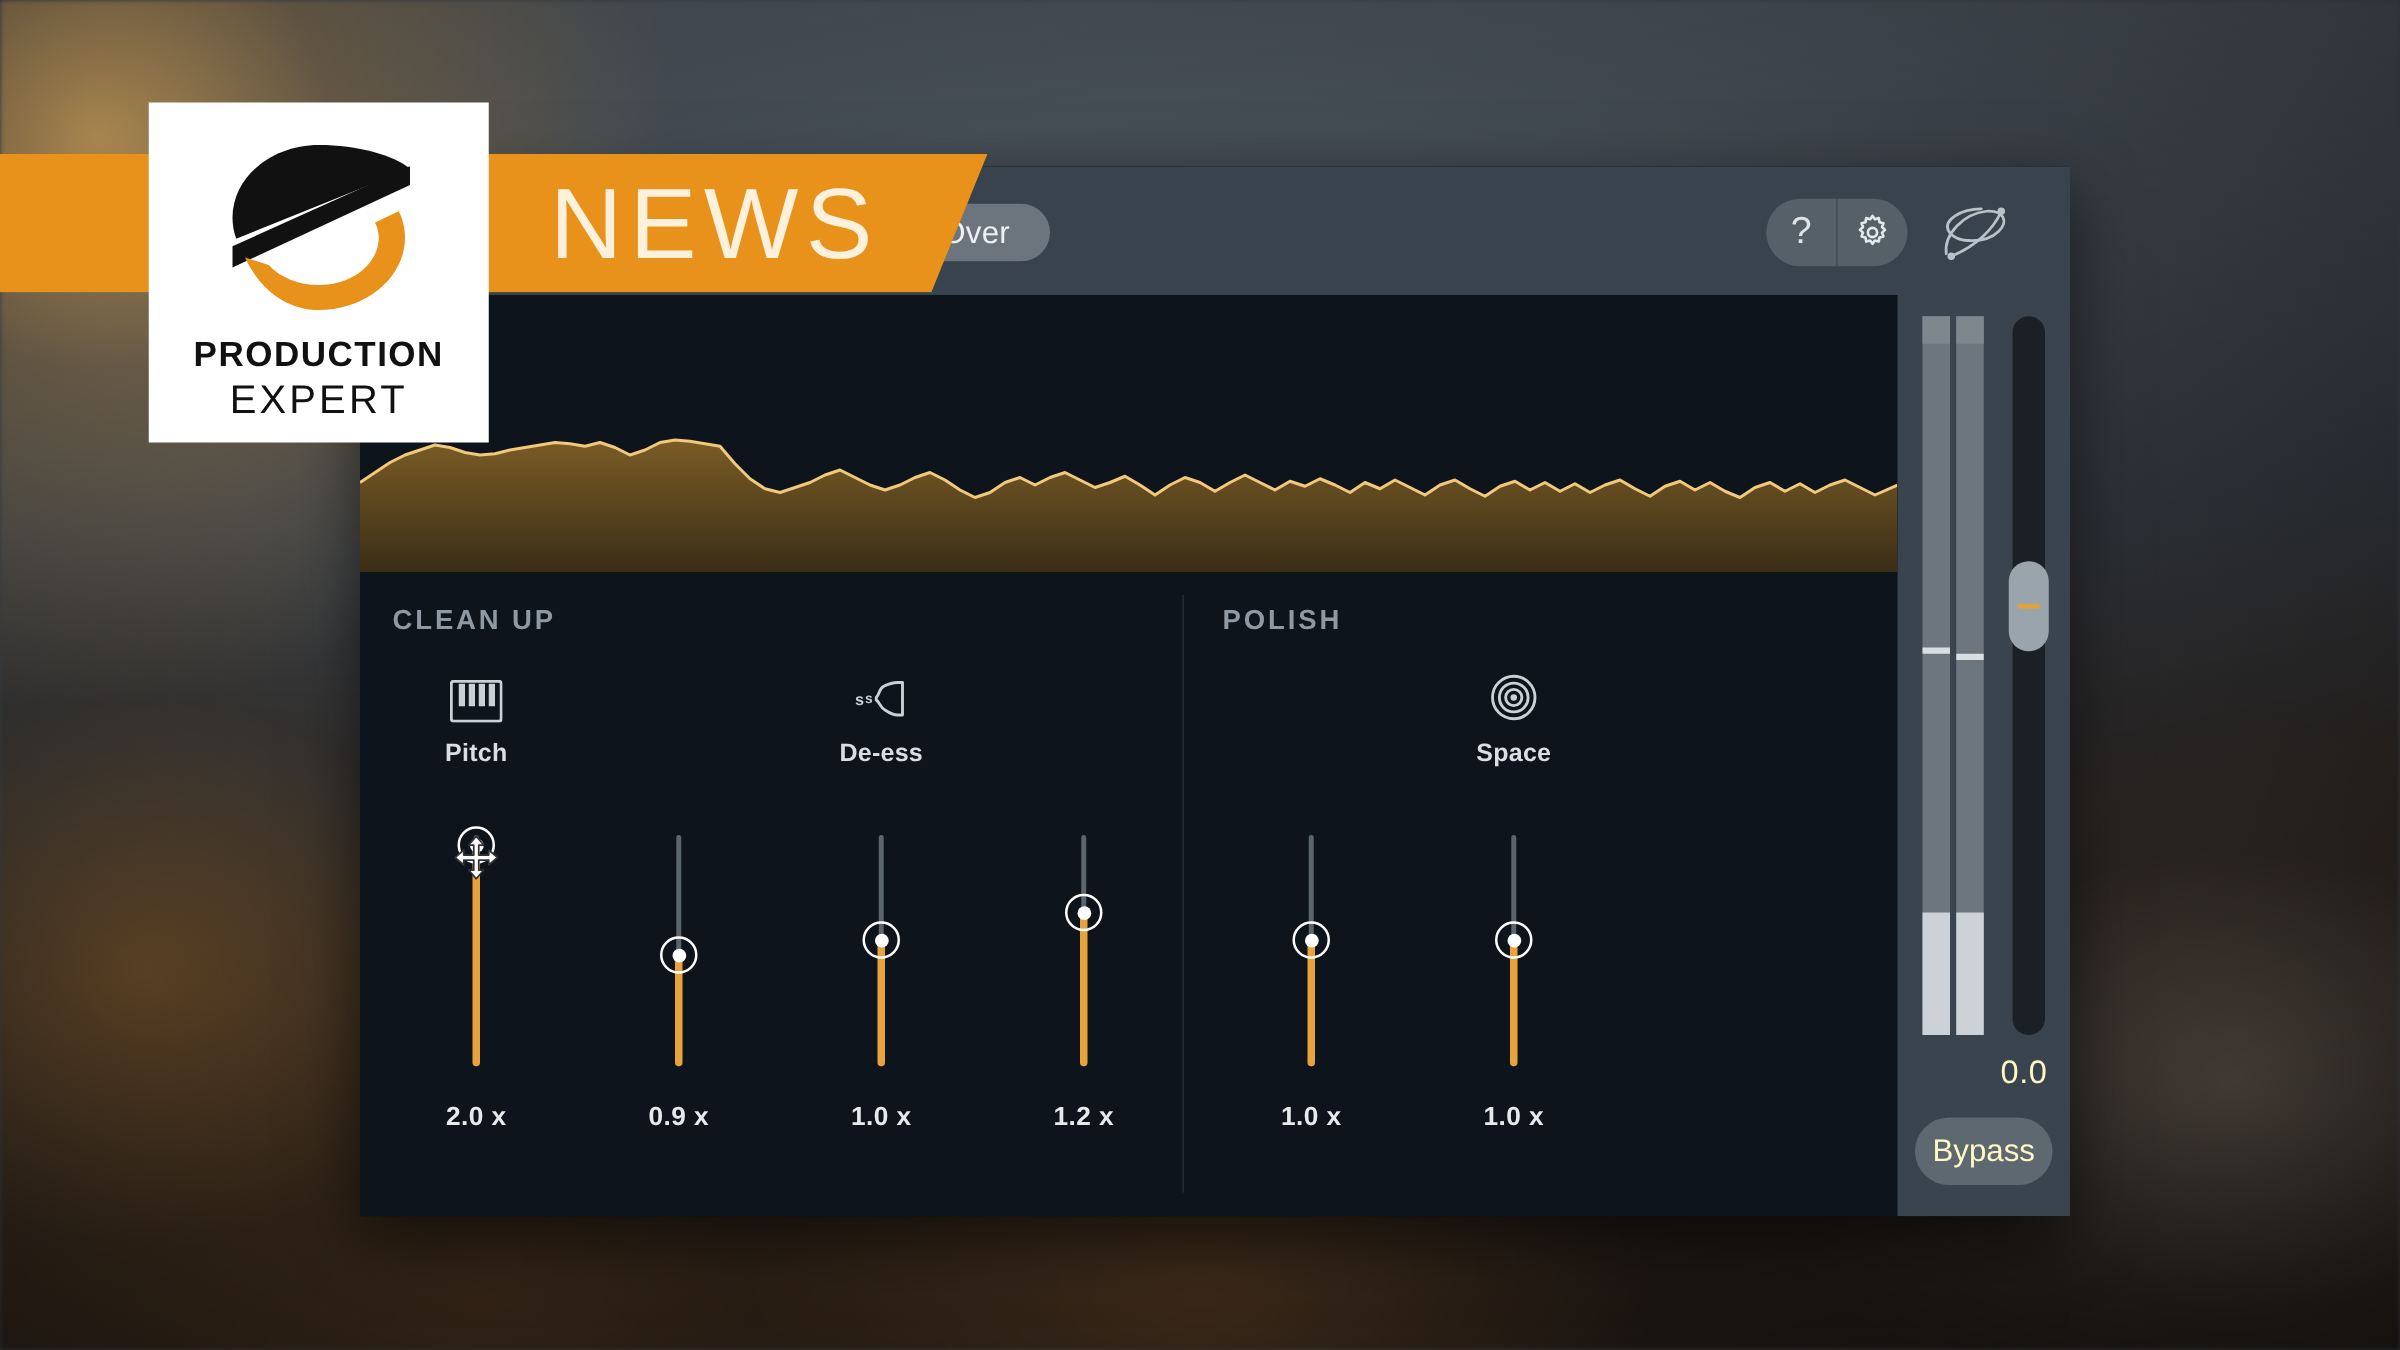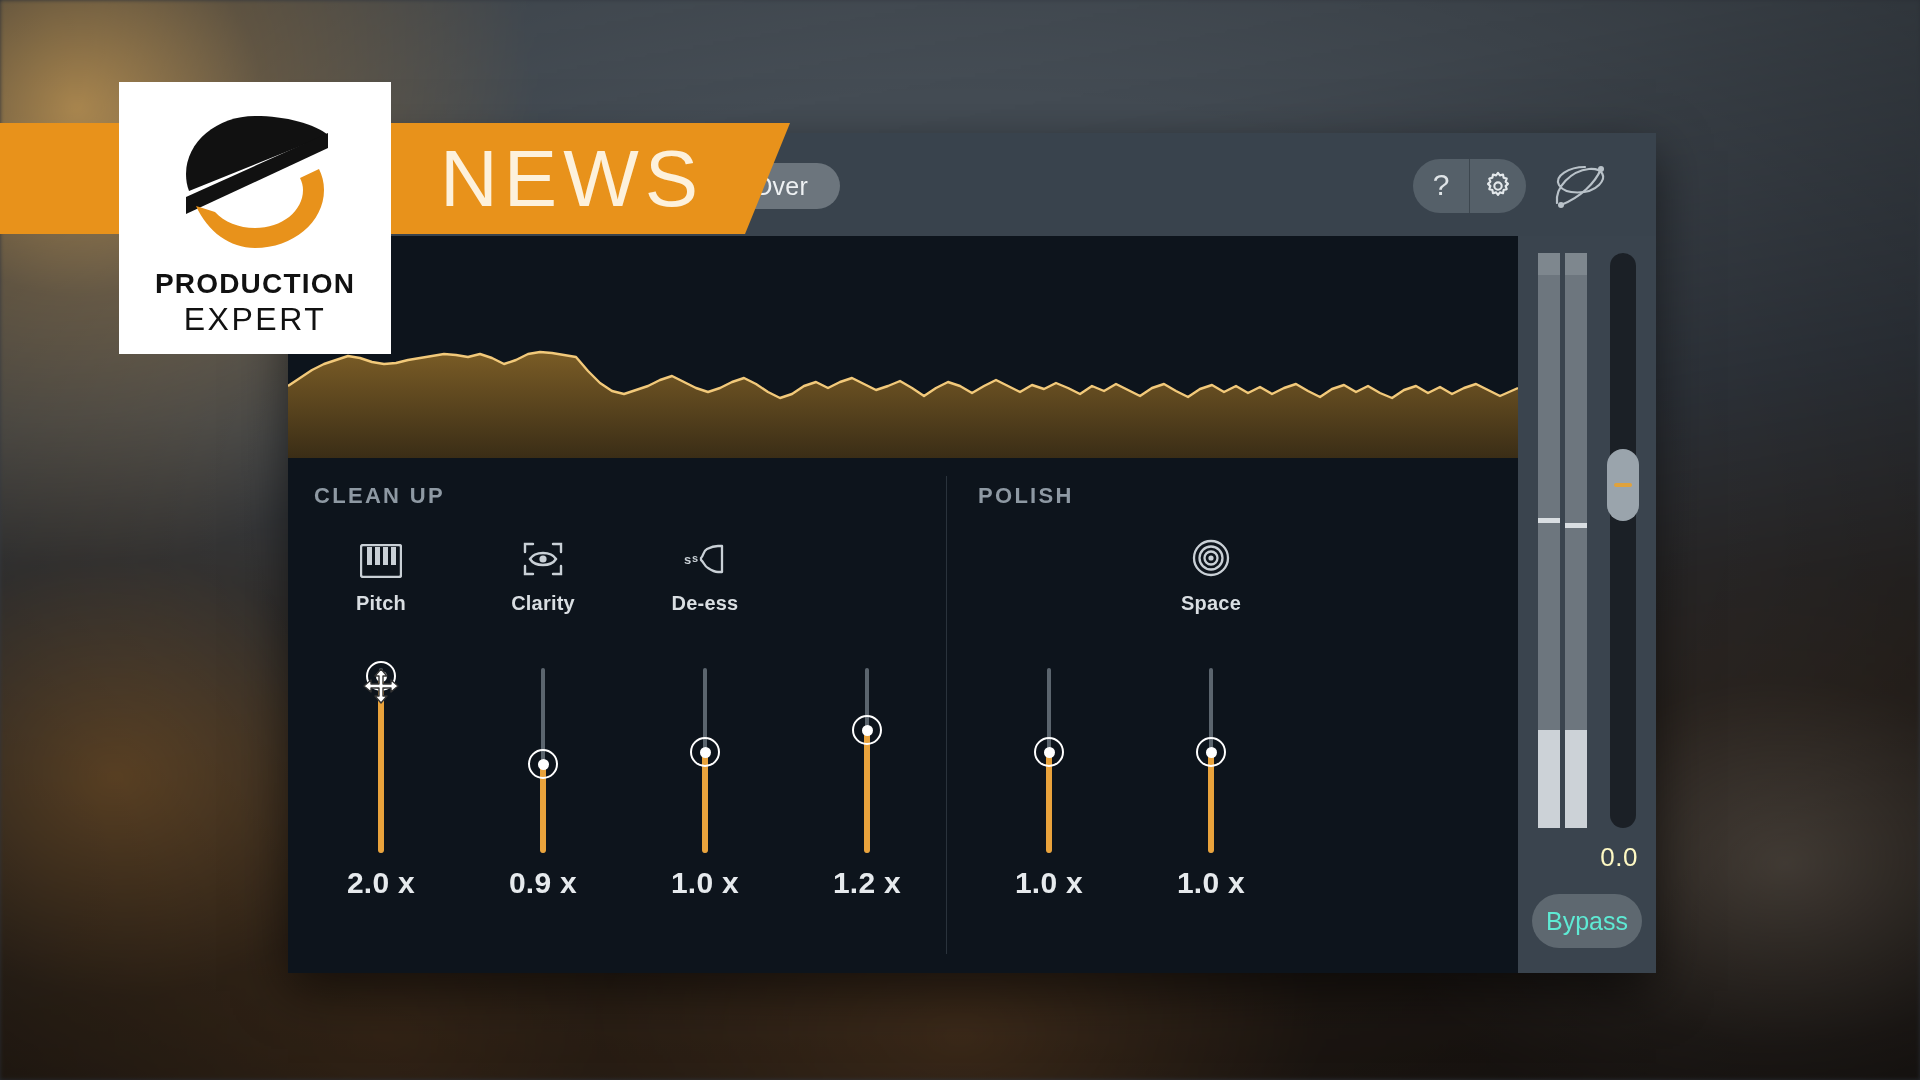--- a/index.html
+++ b/index.html
@@ -138,23 +138,23 @@
     border-radius:50%;
     border:2.5px solid #ffffff;
     background:transparent;
     display:flex; align-items:center; justify-content:center;
   }
   .knob::after {
     content:""; width:11px; height:11px; border-radius:50%;
     background:#ffffff;
   }
   .slider-value {
-    position:absolute; top:408px;
+    position:absolute; top:424px;
     width:150px; text-align:center;
-    font-size:30px; color:#e6eaed; letter-spacing:0.3px;
+    font-size:21px; color:#e6eaed; letter-spacing:0.3px;
   }
 
   
   .move-cursor {
     position:absolute; left:50%; top:18px;
     transform:translate(-50%,-50%);
     width:40px; height:40px;
     pointer-events:none;
   }
 
@@ -203,21 +203,21 @@
   }
   .fader-value {
     position:absolute; right:18px; top:606px;
     font-size:26px; color:#fef9c3; letter-spacing:0.5px;
   }
   .bypass {
     position:absolute; left:14px; top:658px;
     width:110px; height:54px;
     border-radius:27px;
     background:#5e6870;
-    color:#5eead4; font-size:25px;
+    color:#fef9c3; font-size:25px;
     display:flex; align-items:center; justify-content:center;
   }
 
   
   #news-banner {
     position:absolute; left:0; top:123px;
     width:790px; height:111px;
     background:#e8921b;
     clip-path:polygon(0 0, 790px 0, 745px 111px, 0 111px);
     display:flex; align-items:center;
@@ -322,30 +322,20 @@
     <div class="slider" style="left:18px">
       <div class="track"></div>
       <div class="fill" style="top:8px;height:177px"></div>
       <div class="knob" style="top:8px"></div>
       <svg class="move-cursor" viewBox="0 0 40 40">
         <path d="M20 3 L26 10 L22 10 L22 18 L30 18 L30 14 L37 20 L30 26 L30 22 L22 22 L22 30 L26 30 L20 37 L14 30 L18 30 L18 22 L10 22 L10 26 L3 20 L10 14 L10 18 L18 18 L18 10 L14 10 Z" fill="#ffffff" stroke="#333" stroke-width="1.4" stroke-linejoin="round"></path>
       </svg>
     </div>
     <div class="slider-value" style="left:18px">2.0 x</div>
 
-    <div class="module" style="left:180px">
-      <div class="mod-icon">
-        <svg width="42" height="38" viewBox="0 0 42 38">
-          <path d="M3 12 L3 4 L11 4 M31 4 L39 4 L39 12 M39 26 L39 34 L31 34 M11 34 L3 34 L3 26" fill="none" stroke="#c9d0d6" stroke-width="2.4" stroke-linecap="round"></path>
-          <path d="M8 19 C 13 11, 29 11, 34 19 C 29 27, 13 27, 8 19 Z" fill="none" stroke="#c9d0d6" stroke-width="2.4"></path>
-          <circle cx="21" cy="19" r="3.6" fill="#c9d0d6"></circle>
-        </svg>
-      </div>
-      <div class="mod-name">Clarity</div>
-    </div>
     <div class="slider" style="left:180px">
       <div class="track"></div>
       <div class="fill" style="top:96px;height:89px"></div>
       <div class="knob" style="top:96px"></div>
     </div>
     <div class="slider-value" style="left:180px">0.9 x</div>
 
     <div class="module" style="left:342px">
       <div class="mod-icon">
         <svg width="46" height="40" viewBox="0 0 46 40">

